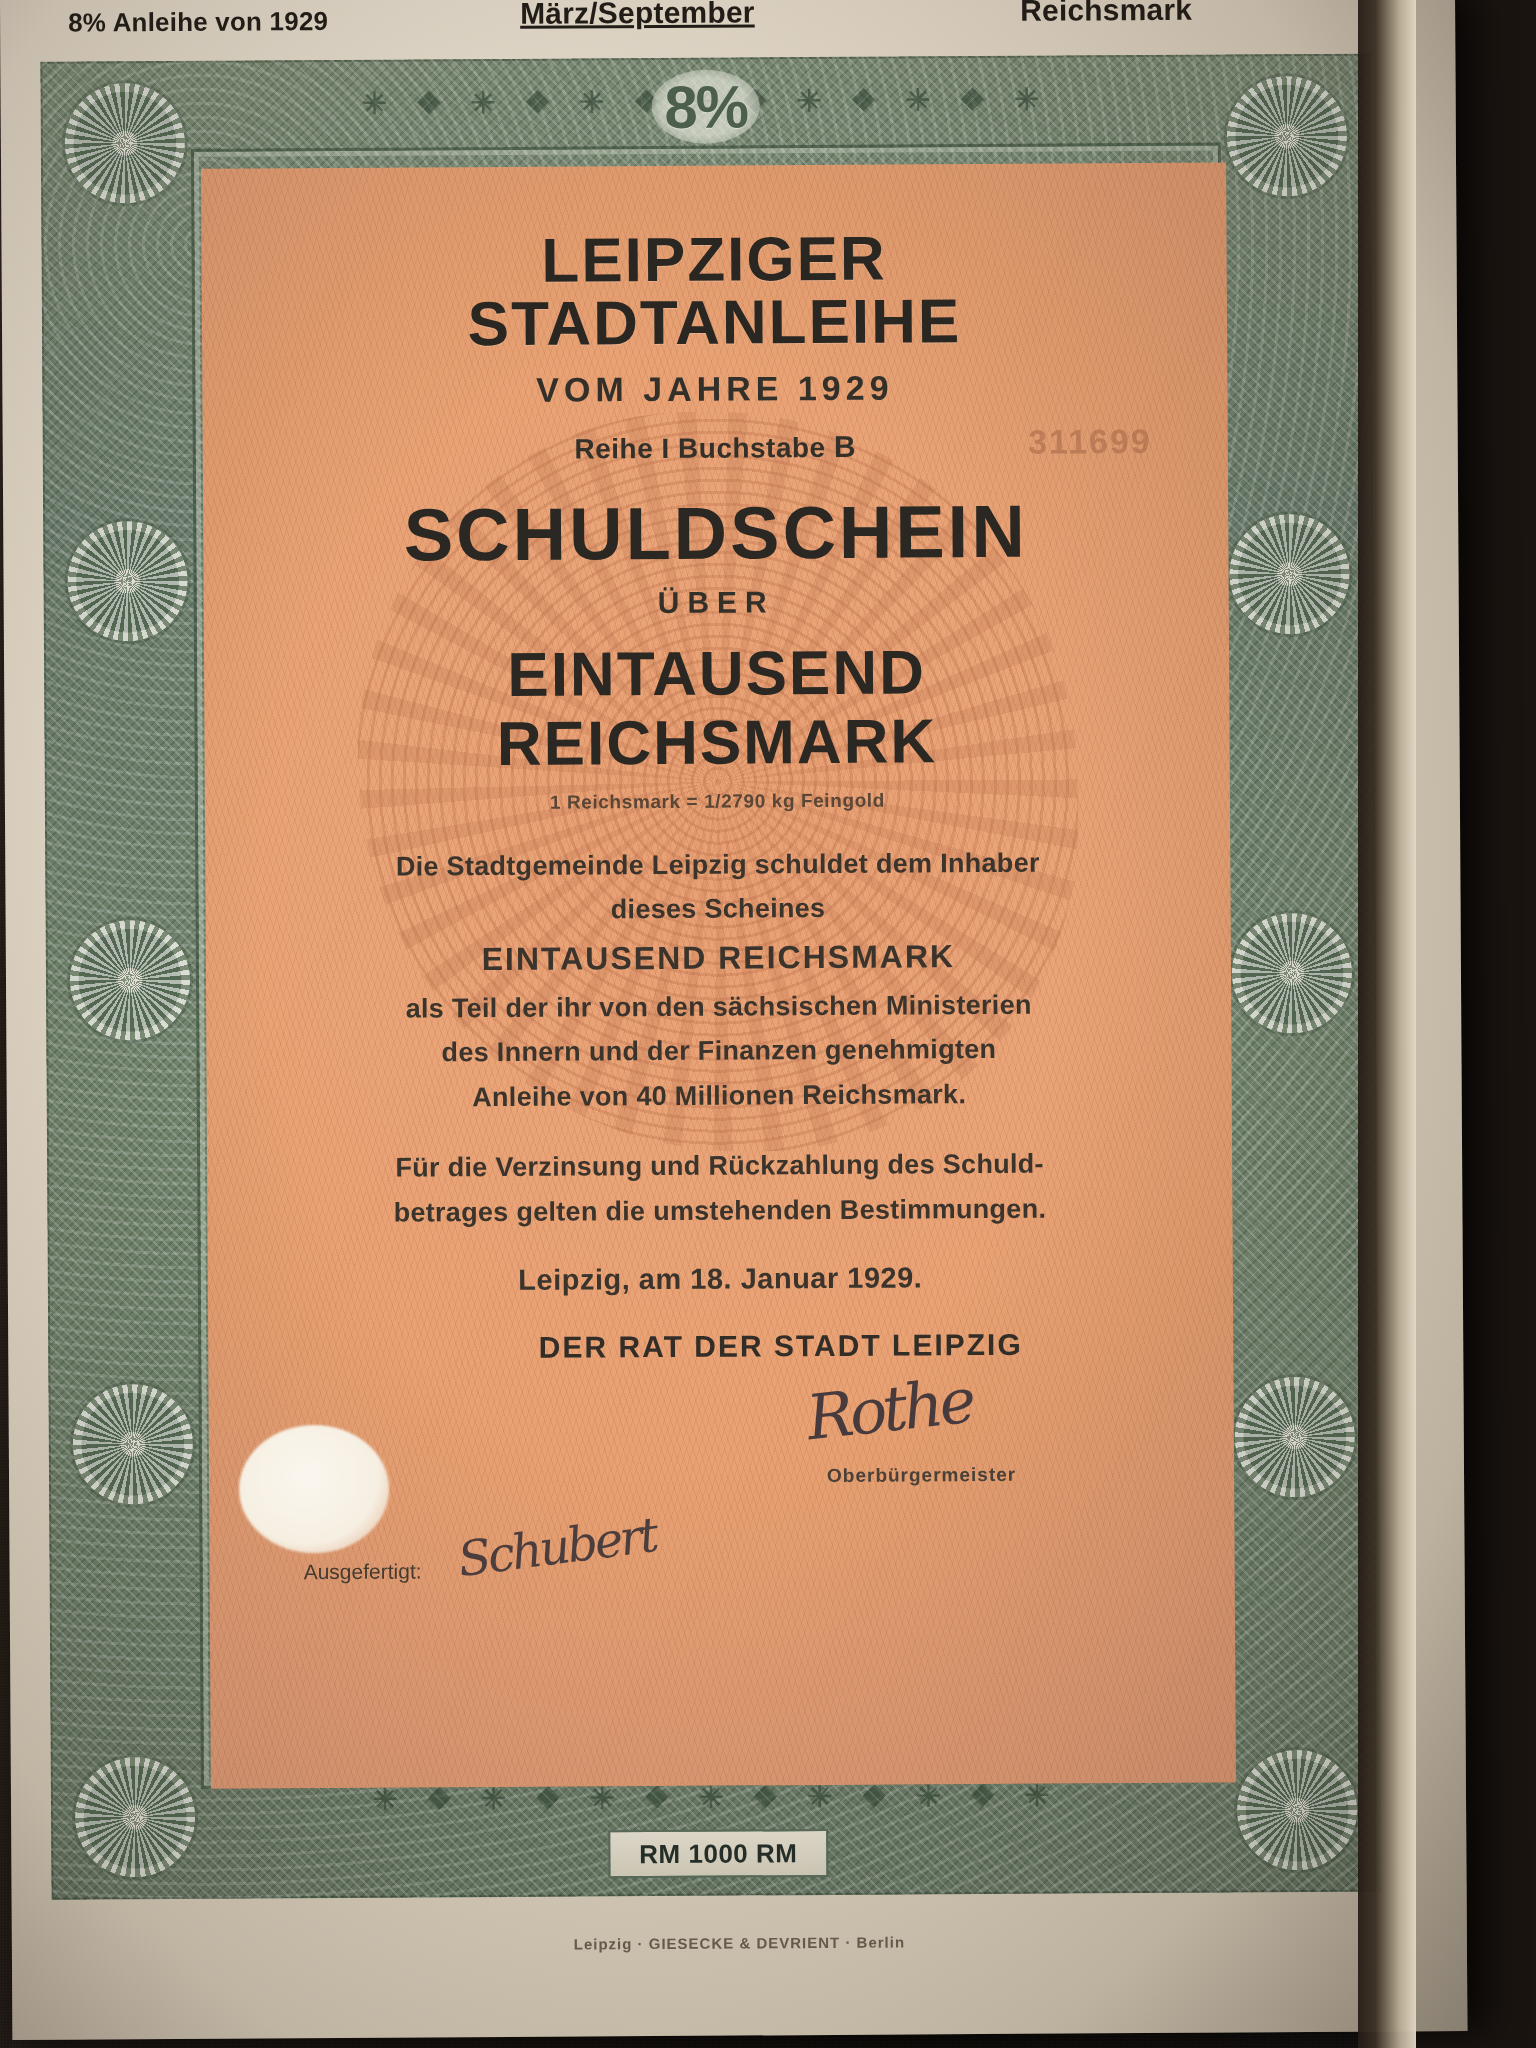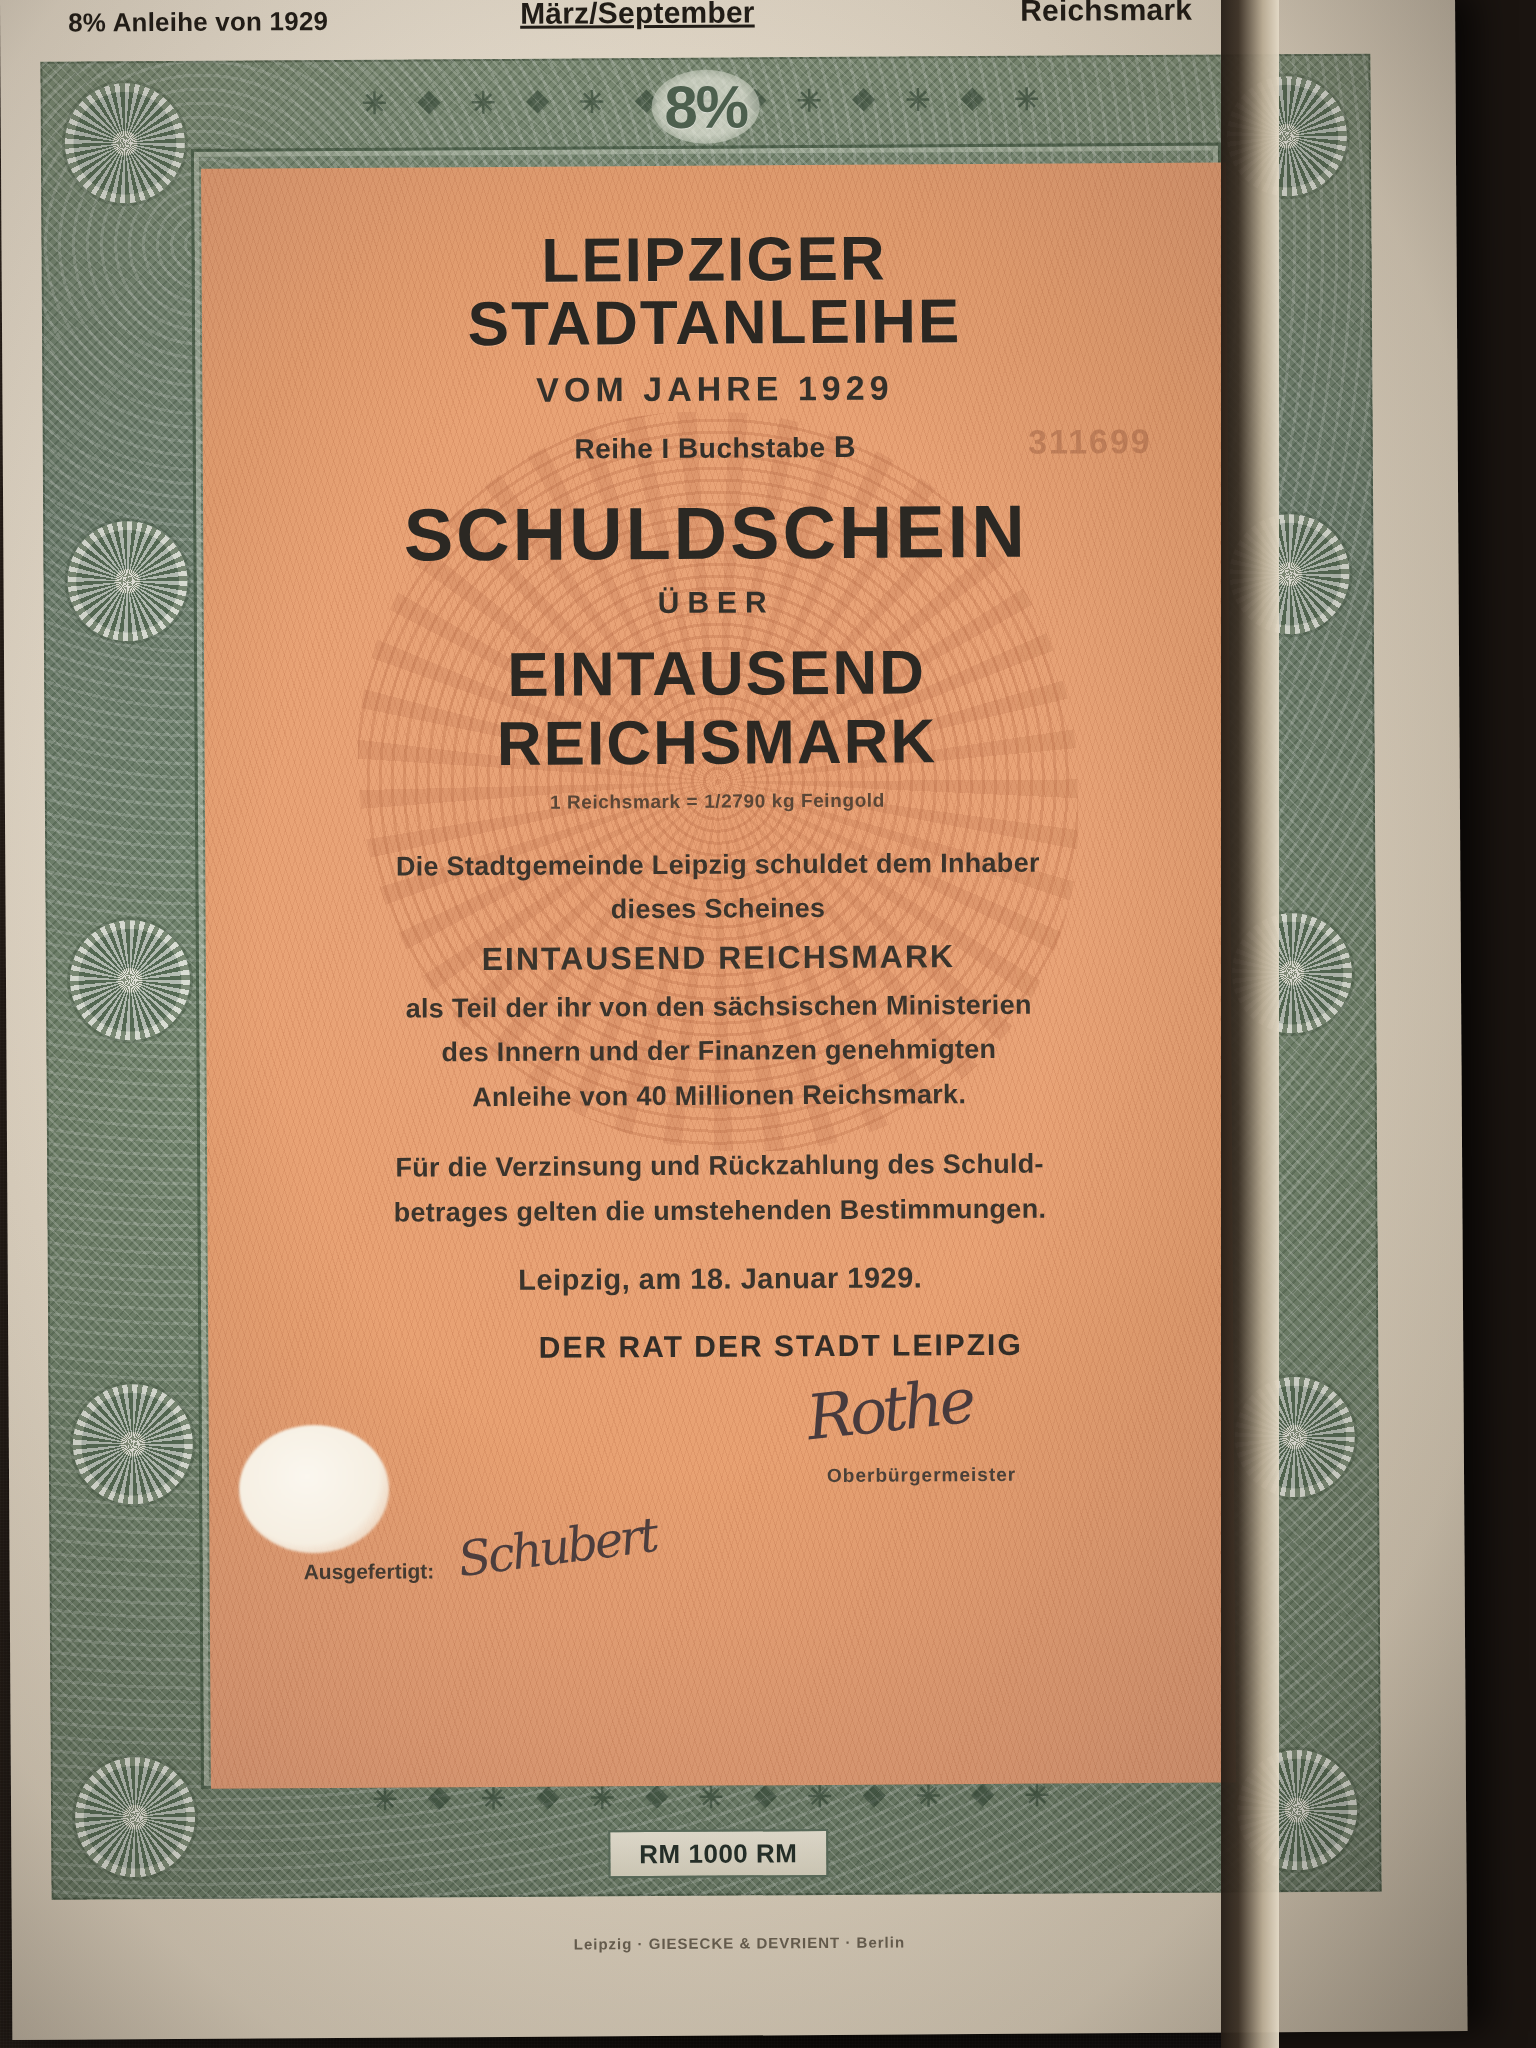--- a/index.html
+++ b/index.html
@@ -11,21 +11,21 @@
   body {
     width: 1536px;
     height: 2048px;
     overflow: hidden;
     font-family: "Liberation Sans", sans-serif;
   }
 
   
   #photo {
     position: relative;
-    width: 1279px;
+    width: 1416px;
     height: 2048px;
     background: #0d0b09;
   }
 
   
   .bg-cloth {
     position: absolute;
     inset: 0;
     background:
       linear-gradient(105deg, #2a2019 0%, #191410 40%, #0e0b08 75%, #141010 100%);
@@ -358,21 +358,21 @@
     left: 560px; top: 98px;
     font-size: 19px;
     font-weight: bold;
     color: #4a4038;
     letter-spacing: 1px;
   }
   .ausgefertigt {
     position: absolute;
     left: 36px; top: 190px;
     font-size: 21px;
-    font-weight: bold;
+    font-weight: normal;
     color: #433a31;
   }
   .sig2-script {
     position: absolute;
     left: 190px; top: 150px;
     font-family: "DejaVu Serif", serif;
     font-style: italic;
     font-size: 48px;
     color: #2c2a33;
     transform: rotate(-7deg);

